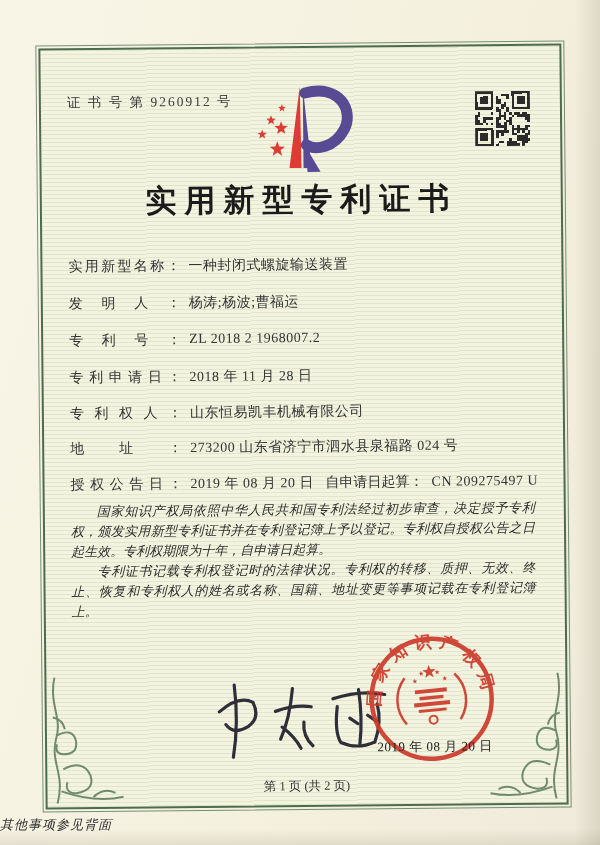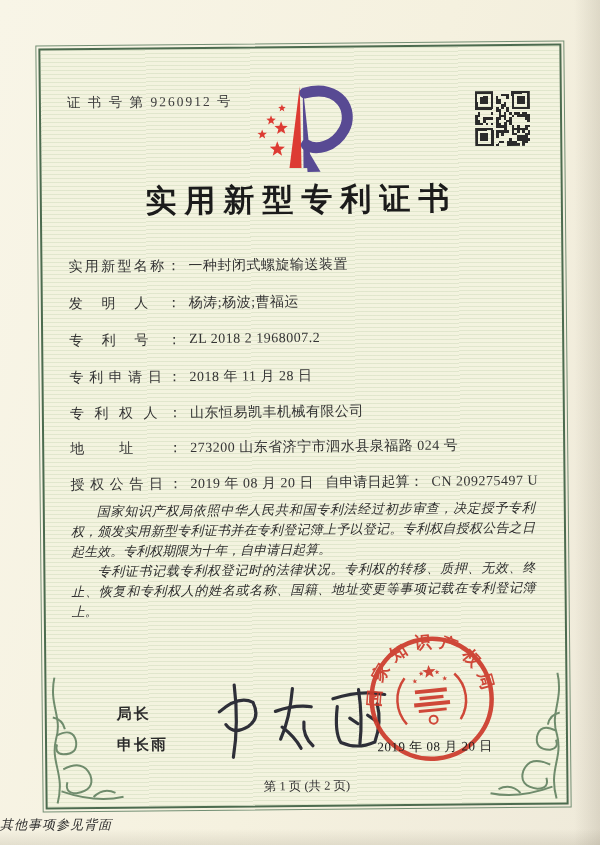--- a/index.html
+++ b/index.html
@@ -316,24 +316,20 @@
     <span class="pair2">
       <span>自申请日起算：</span><span class="value">CN 209275497 U</span>
     </span>
   </div>
 
   <div class="paras">
     <p>国家知识产权局依照中华人民共和国专利法经过初步审查，决定授予专利权，颁发实用新型专利证书并在专利登记簿上予以登记。专利权自授权公告之日起生效。专利权期限为十年，自申请日起算。</p>
     <p>专利证书记载专利权登记时的法律状况。专利权的转移、质押、无效、终止、恢复和专利权人的姓名或名称、国籍、地址变更等事项记载在专利登记簿上。</p>
   </div>
 
-  <div class="director">
-    <div>局长</div>
-    <div>申长雨</div>
-  </div>
 
   <svg class="autograph-svg" viewBox="0 0 210 100" aria-label="申长雨">
     <g fill="none" stroke="#2e2f38" stroke-width="3.2" stroke-linecap="round">
       <path d="M18,38 q20,-16 34,-8 q7,16 -6,24 q-15,8 -22,-3"></path>
       <path d="M34,12 q3,38 -4,72"></path>
       <path d="M92,18 q-4,30 -14,50"></path>
       <path d="M74,40 q20,-6 36,-3"></path>
       <path d="M80,56 q12,10 18,22"></path>
       <path d="M102,52 q-2,14 8,24"></path>
       <path d="M132,30 q28,-8 52,-2"></path>

